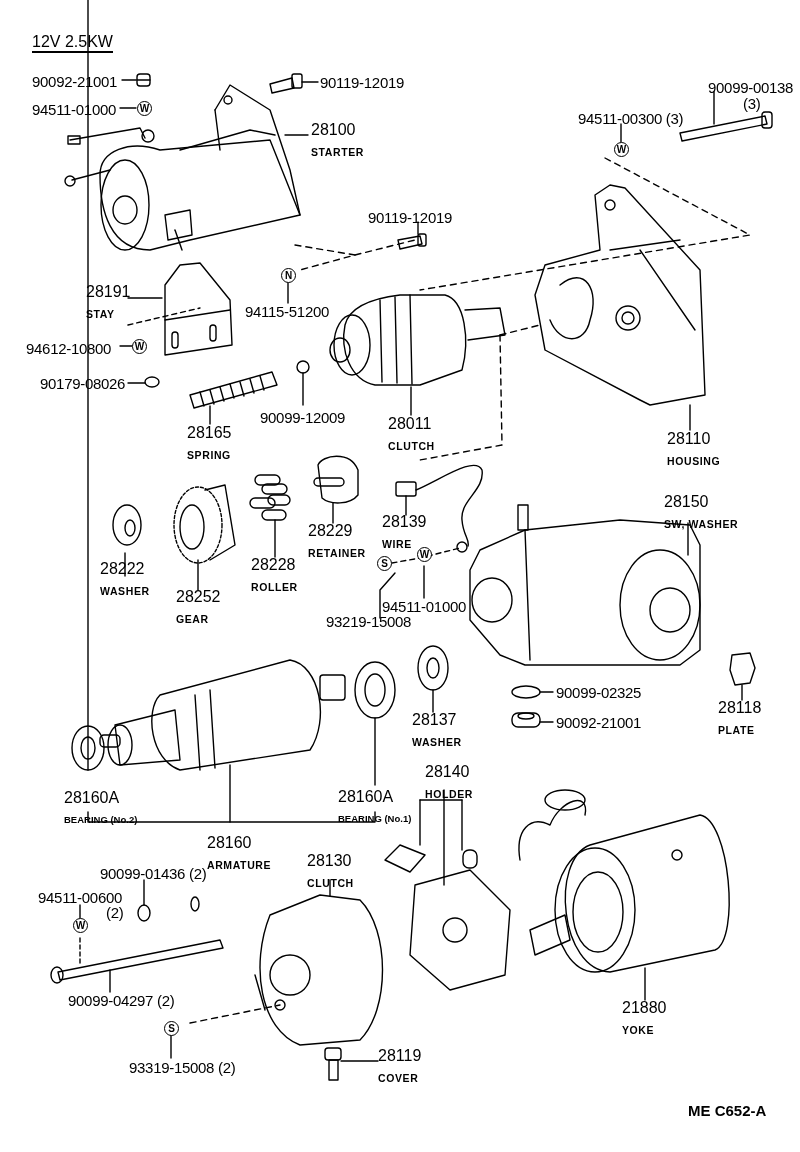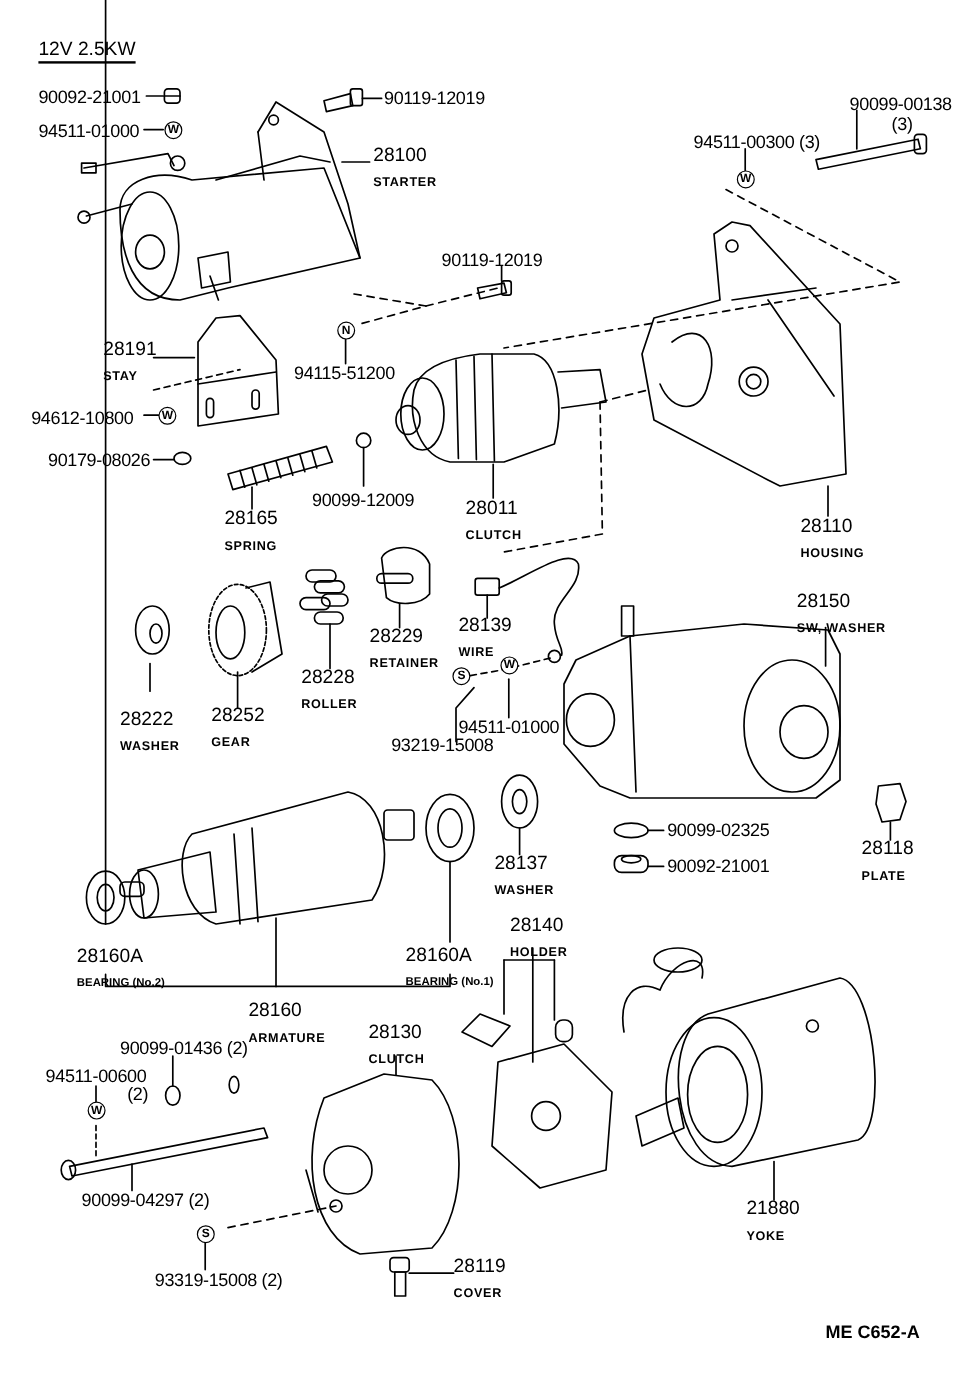--- a/index.html
+++ b/index.html
@@ -294,21 +294,21 @@
 </div>
 <div class="lbl" style="left:388px;top:416px">
   <span class="pnb">28011</span>
   <span class="nm">CLUTCH</span>
 </div>
 <div class="lbl" style="left:667px;top:431px">
   <span class="pnb">28110</span>
   <span class="nm">HOUSING</span>
 </div>
 
-<div class="lbl" style="left:100px;top:592px">
+<div class="lbl" style="left:100px;top:561px">
   <span class="pnb">28222</span>
   <span class="nm">WASHER</span>
 </div>
 <div class="lbl" style="left:176px;top:589px">
   <span class="pnb">28252</span>
   <span class="nm">GEAR</span>
 </div>
 <div class="lbl" style="left:251px;top:557px">
   <span class="pnb">28228</span>
   <span class="nm">ROLLER</span>

